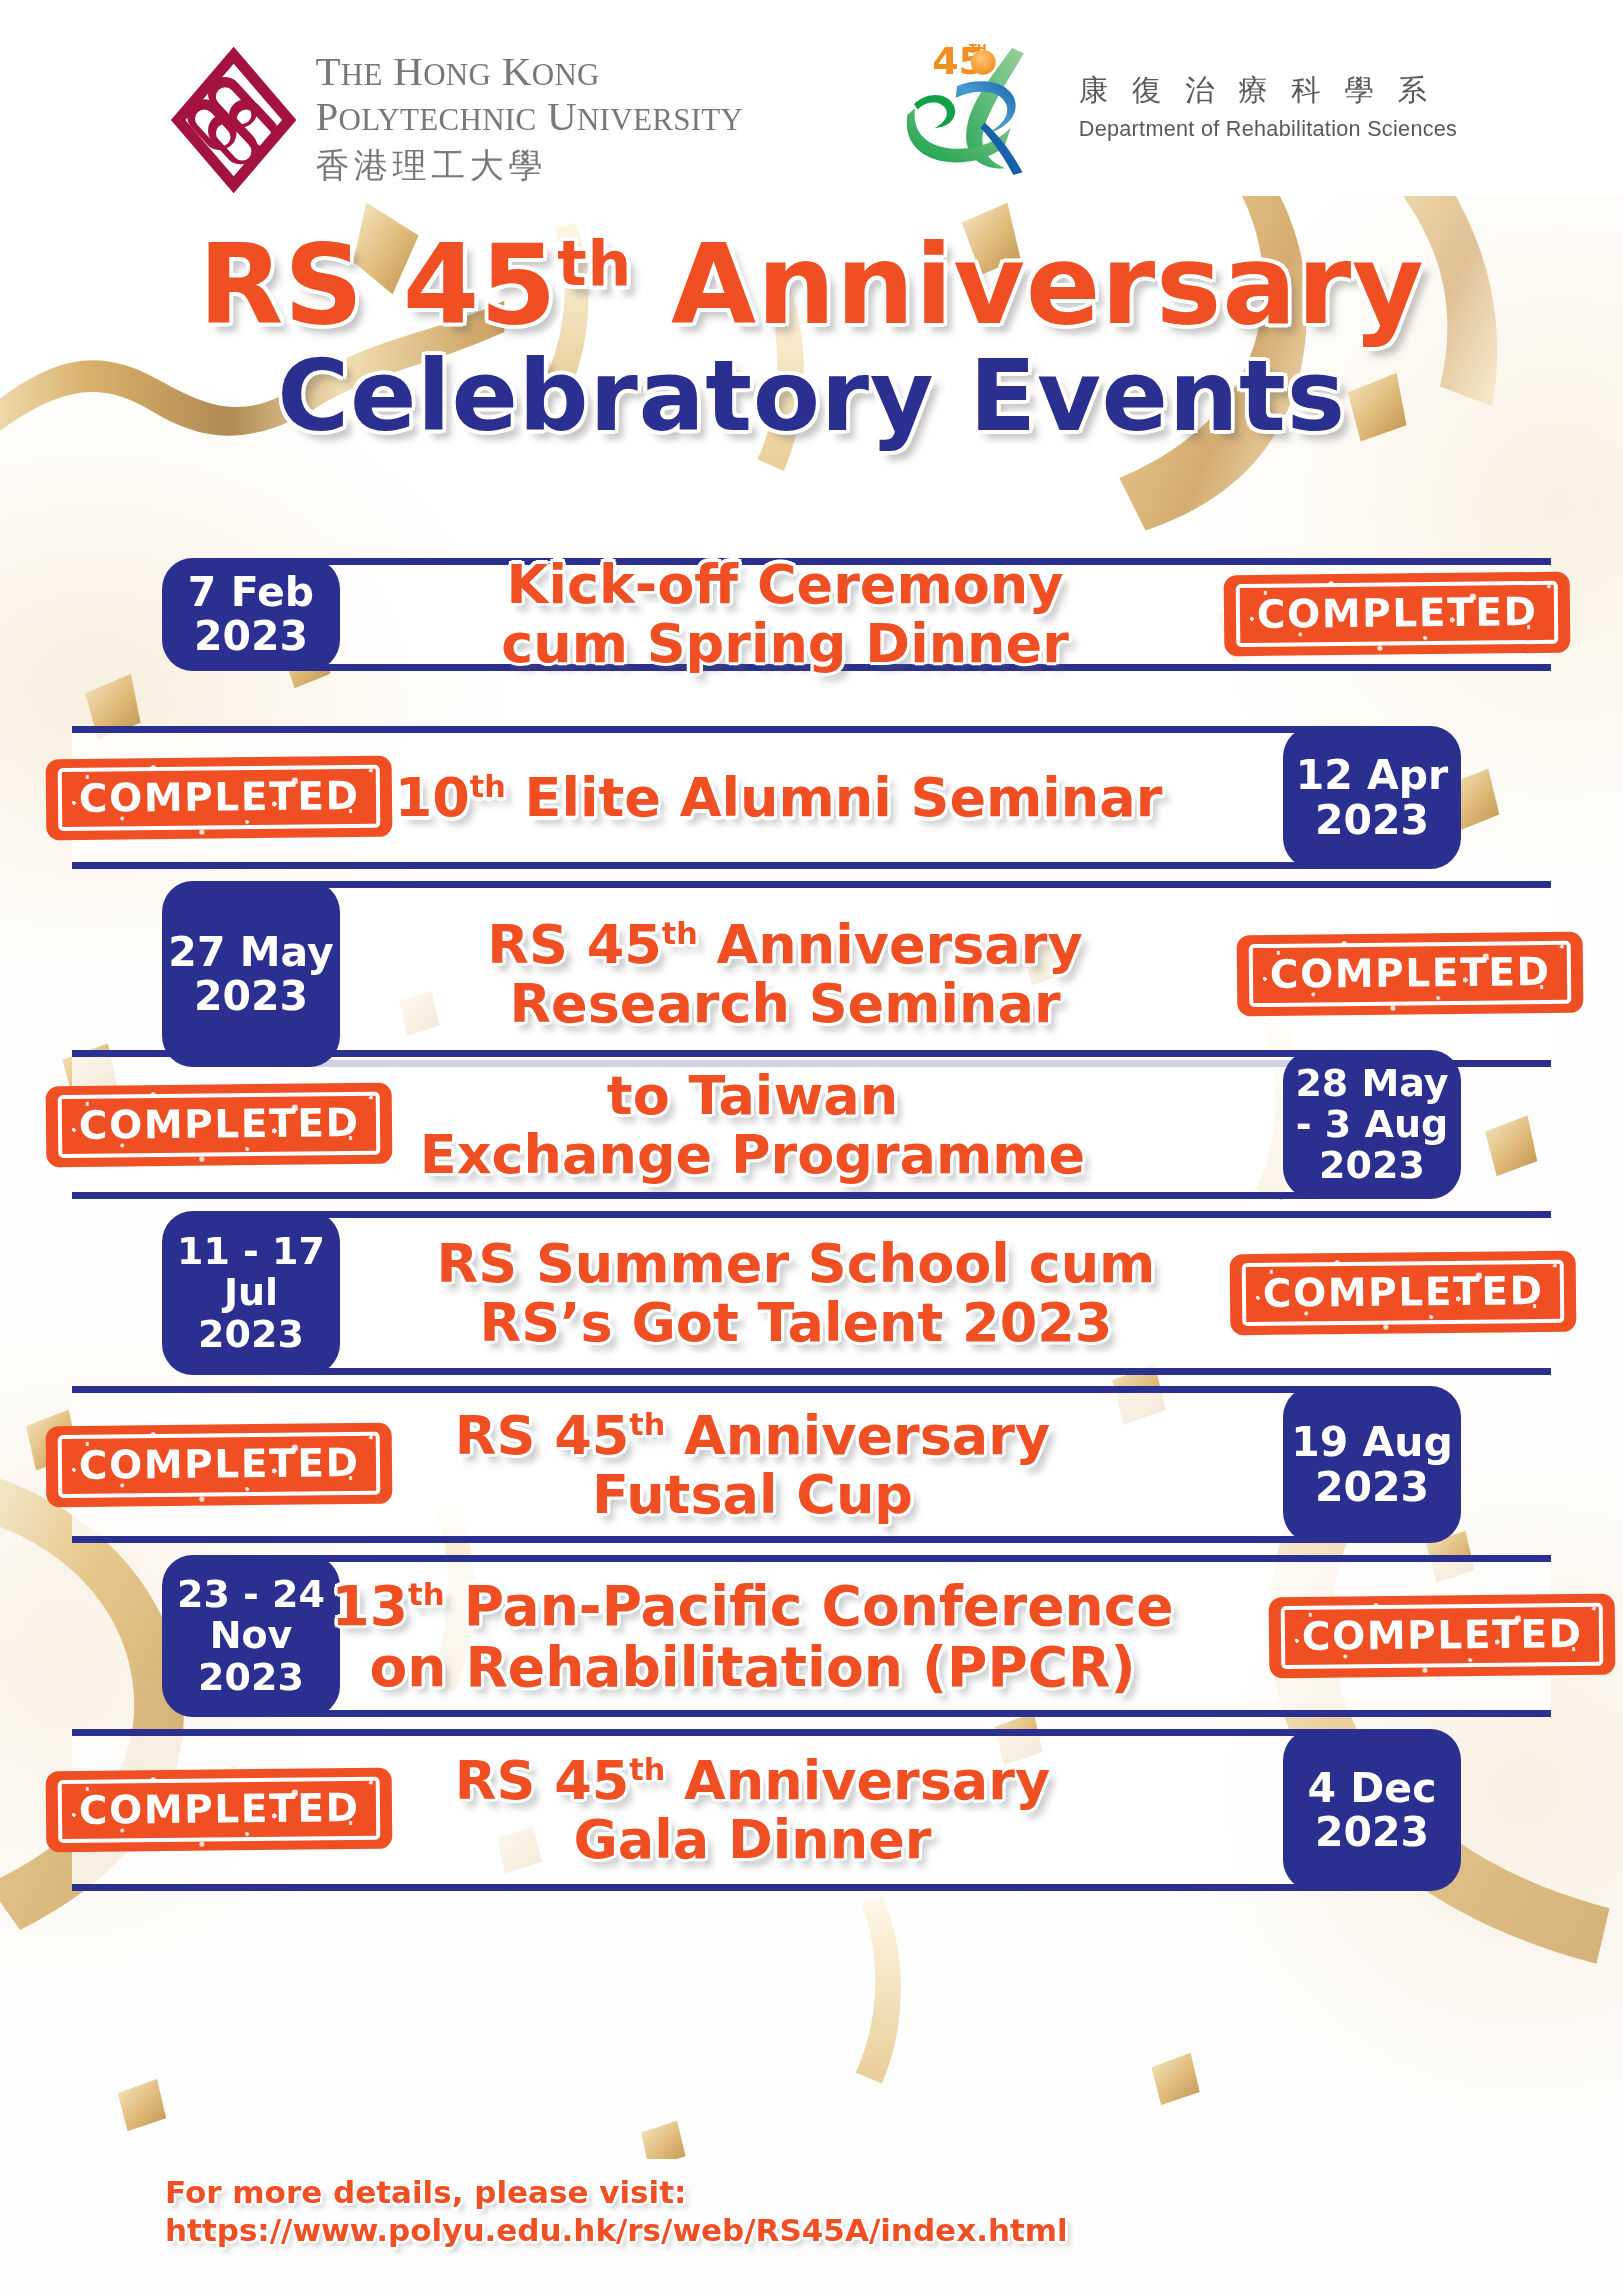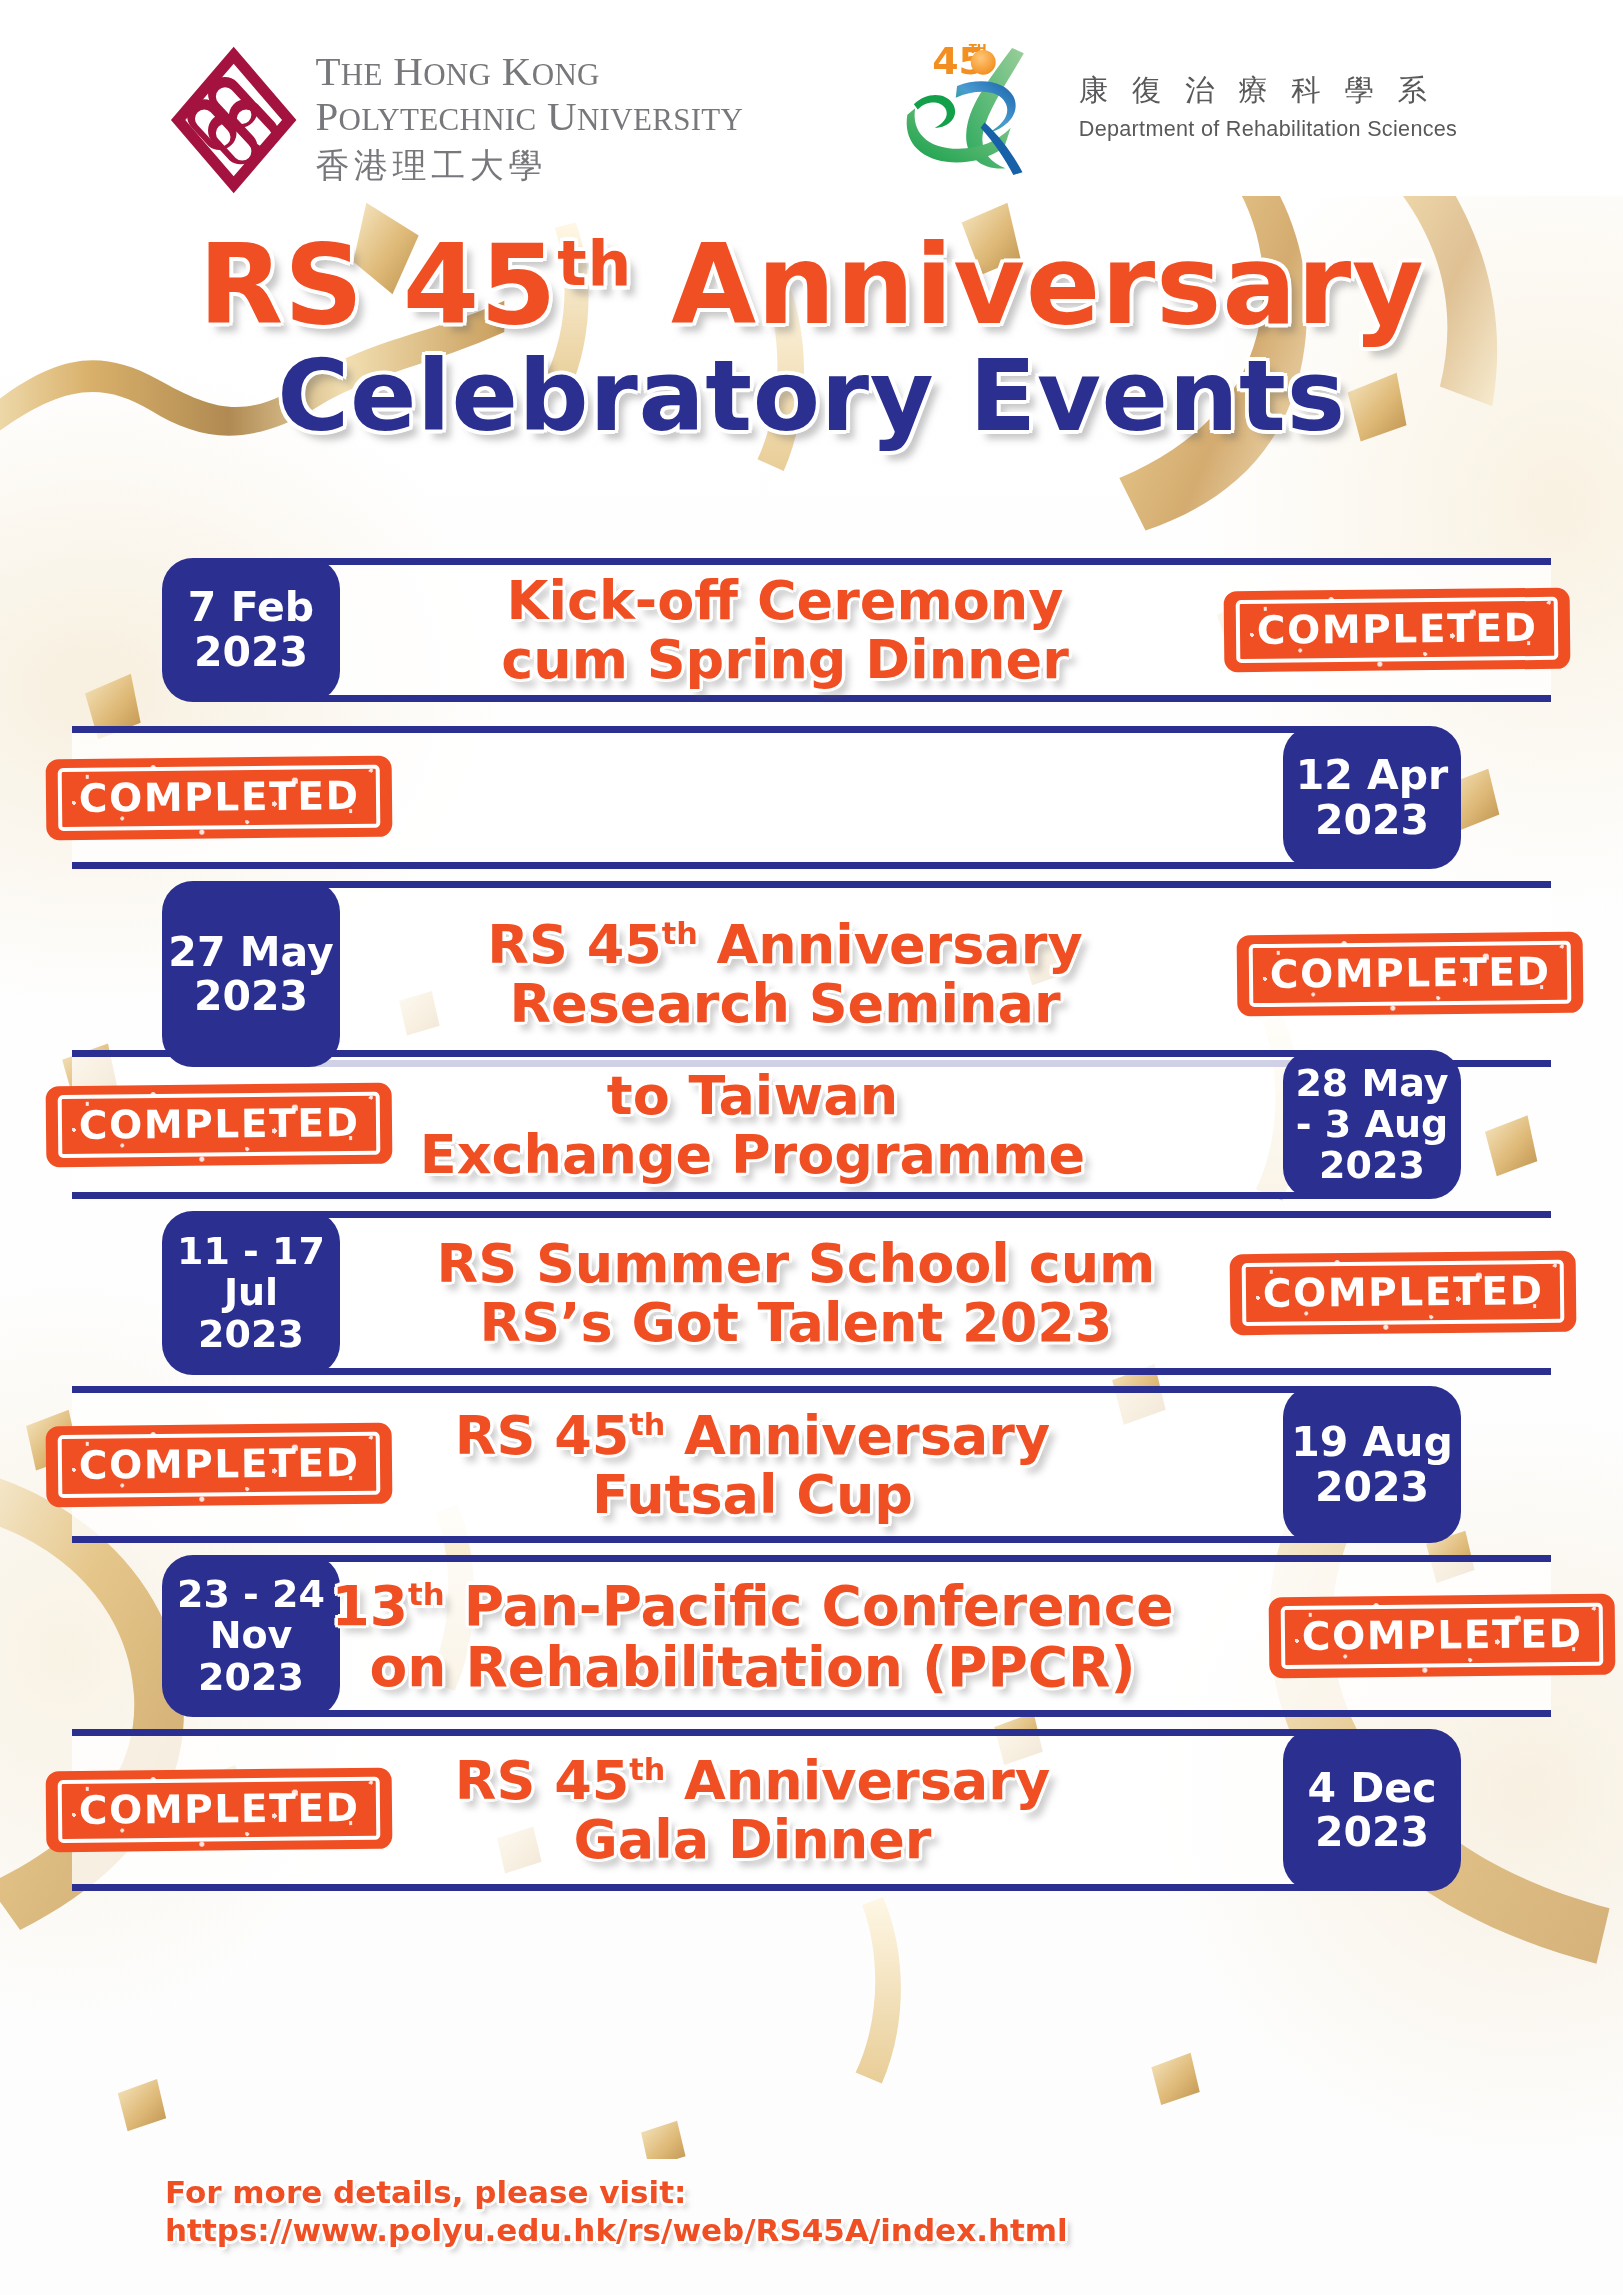--- a/index.html
+++ b/index.html
@@ -316,41 +316,44 @@
       </div>
     </div>
   </div>
 
   <div id="title-block">
     <div id="title-1"><span>RS 45</span><span class="sup-th">th</span><span> Anniversary</span></div>
     <div id="title-2">Celebratory Events</div>
   </div>
 
   <div id="timeline">
-      <div class="row" style="top: 6.5px; height: 144px;">
+      <div class="row" style="top: 6.5px; height: 113px;">
         <div class="panel left-date"></div>
         <div class="date-badge left">
           <div class="dline">7 Feb</div>
           <div class="dline">2023</div>
         </div>
         <div class="event-title" style="font-size: 54px; left: 366px; width: 838px;">
           <div><span>Kick-off Ceremony</span></div>
           <div><span>cum Spring Dinner</span></div>
         </div>
         <div class="stamp" style="left: 1224px;">
           <div class="inner">
             <div class="txt">COMPLETED</div>
           </div>
         </div>
       </div>
       <div class="row" style="top: 175px; height: 143px;">
         <div class="panel right-date"></div>
         <div class="date-badge right">
           <div class="dline">12 Apr</div>
           <div class="dline">2023</div>
+        </div>
+        <div class="event-title" style="font-size: 54px; left: 353px; width: 851px;">
+          <div><span>10</span><span class="sup-th">th</span><span> Elite Alumni Seminar</span></div>
         </div>
         <div class="stamp" style="left: 46px;">
           <div class="inner">
             <div class="txt">COMPLETED</div>
           </div>
         </div>
       </div>
       <div class="row" style="top: 330px; height: 186px;">
         <div class="panel left-date"></div>
         <div class="date-badge left">

